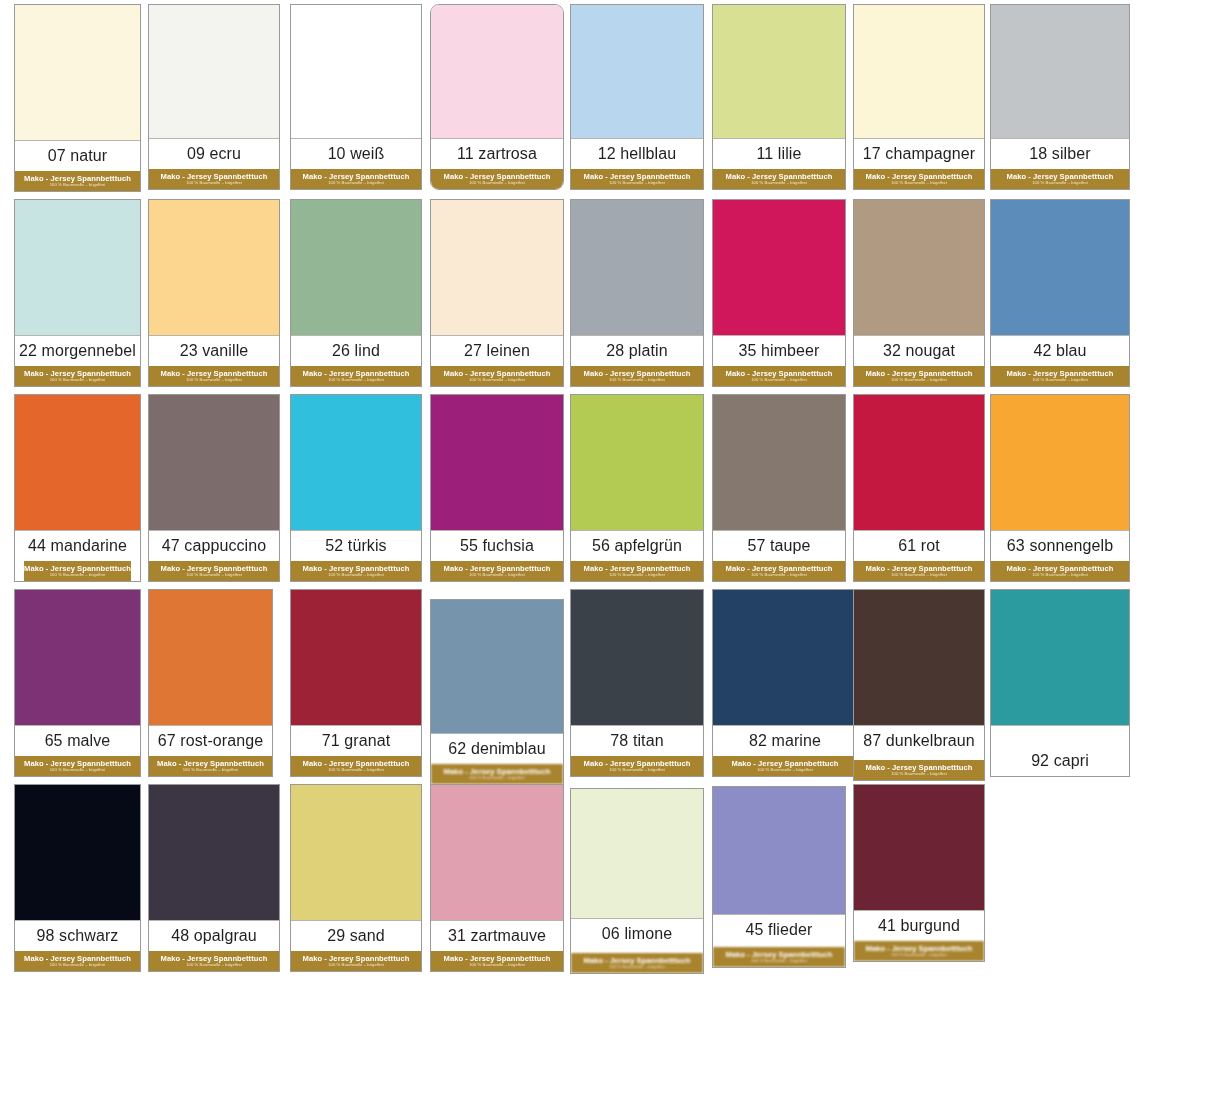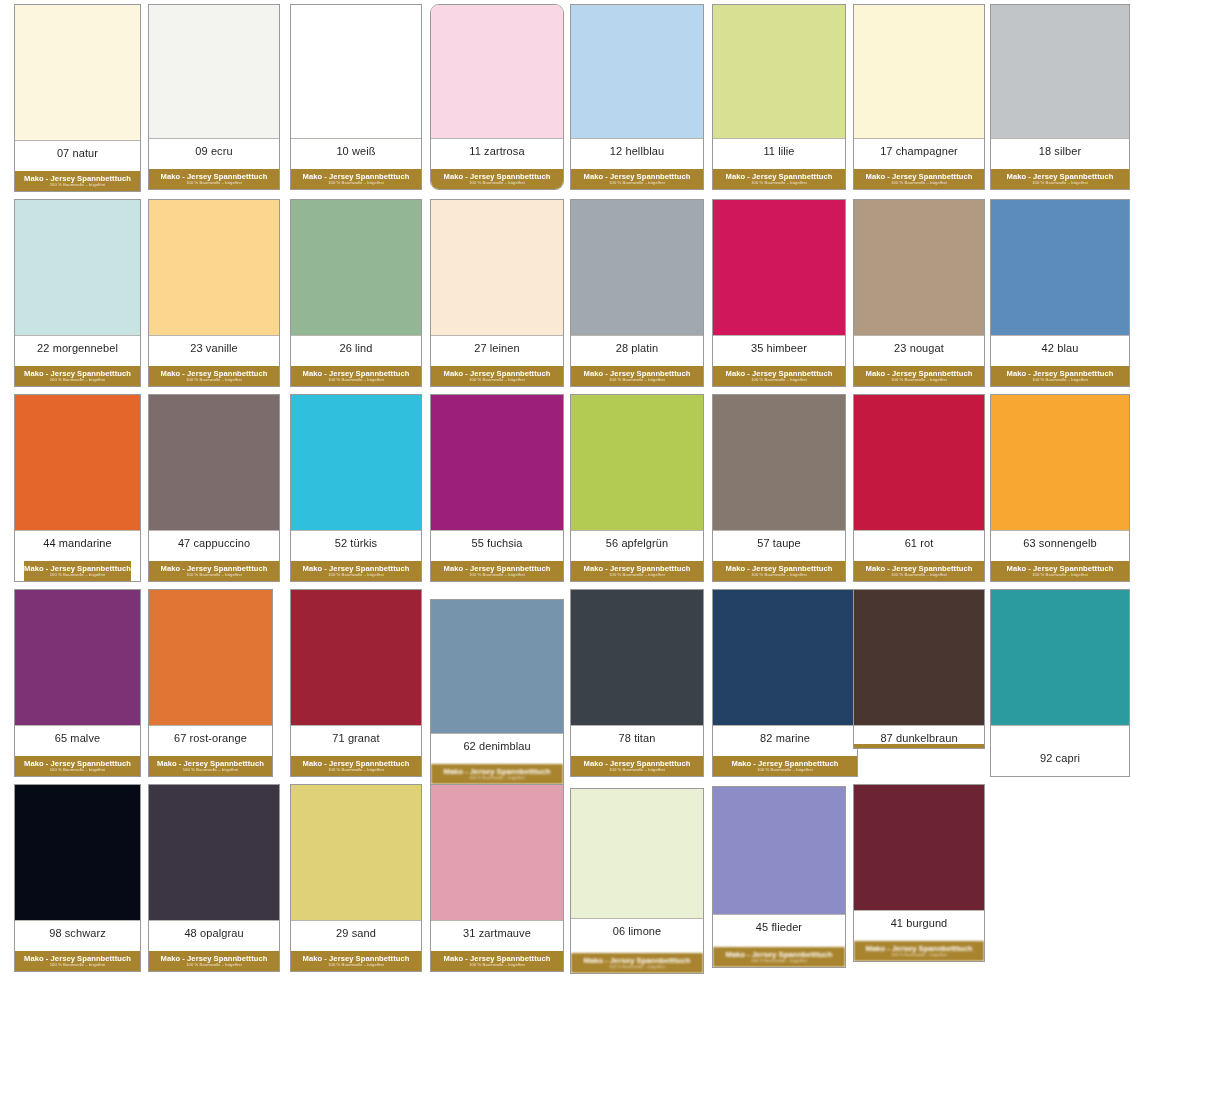--- a/index.html
+++ b/index.html
@@ -37,21 +37,21 @@
   .label-band {
     flex: 1 1 auto;
     box-sizing: border-box;
     display: flex;
     align-items: flex-start;
     justify-content: center;
     padding-top: 6px;
     background: #ffffff;
   }
   .color-label {
-    font-size: 11px;
+    font-size: 16px;
     color: #231f20;
     letter-spacing: 0.1px;
     white-space: nowrap;
     line-height: 1.1;
   }
   .brand-footer {
     flex: 0 0 auto;
     box-sizing: border-box;
     background: #a9842f;
     background: linear-gradient(#a9842f, #9d7a2b);
@@ -224,21 +224,21 @@
         <span class="color-label">35 himbeer</span>
       </div>
       <div class="brand-footer" style="height: 20px; background: rgb(169, 132, 47);">
         <div class="brand-title">Mako - Jersey Spannbetttuch</div>
         <div class="brand-sub">100 % Baumwolle – bügelfrei</div>
       </div>
     </div>
     <div class="swatch-card" style="left: 853px; top: 199px; width: 132px; height: 188px;">
       <div class="color-area" style="height: 136px; background: rgb(176, 154, 130);"></div>
       <div class="label-band">
-        <span class="color-label">23 nougat</span>
+        <span class="color-label">32 nougat</span>
       </div>
       <div class="brand-footer" style="height: 20px; background: rgb(169, 132, 47);">
         <div class="brand-title">Mako - Jersey Spannbetttuch</div>
         <div class="brand-sub">100 % Baumwolle – bügelfrei</div>
       </div>
     </div>
     <div class="swatch-card" style="left: 990px; top: 199px; width: 140px; height: 188px;">
       <div class="color-area" style="height: 136px; background: rgb(91, 140, 186);"></div>
       <div class="label-band">
         <span class="color-label">42 blau</span>
@@ -381,21 +381,21 @@
     <div class="swatch-card" style="left: 712px; top: 589px; width: 146px; height: 188px;">
       <div class="color-area" style="height: 136px; background: rgb(35, 65, 100);"></div>
       <div class="label-band">
         <span class="color-label">82 marine</span>
       </div>
       <div class="brand-footer" style="height: 20px; background: rgb(169, 132, 47);">
         <div class="brand-title">Mako - Jersey Spannbetttuch</div>
         <div class="brand-sub">100 % Baumwolle – bügelfrei</div>
       </div>
     </div>
-    <div class="swatch-card" style="left: 853px; top: 589px; width: 132px; height: 160px;">
+    <div class="swatch-card" style="left: 853px; top: 589px; width: 132px; height: 192px;">
       <div class="color-area" style="height: 136px; background: rgb(74, 54, 48);"></div>
       <div class="label-band">
         <span class="color-label">87 dunkelbraun</span>
       </div>
       <div class="brand-footer" style="height: 20px; background: rgb(169, 132, 47);">
         <div class="brand-title">Mako - Jersey Spannbetttuch</div>
         <div class="brand-sub">100 % Baumwolle – bügelfrei</div>
       </div>
     </div>
     <div class="swatch-card" style="left: 990px; top: 589px; width: 140px; height: 188px; gap: 20px;">

